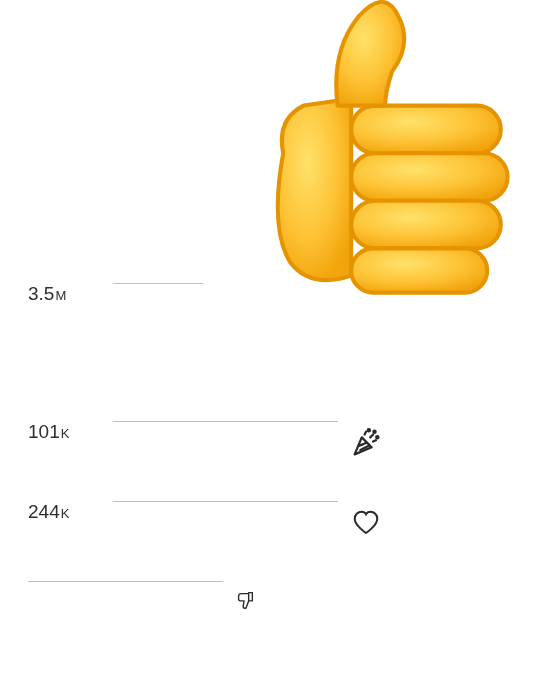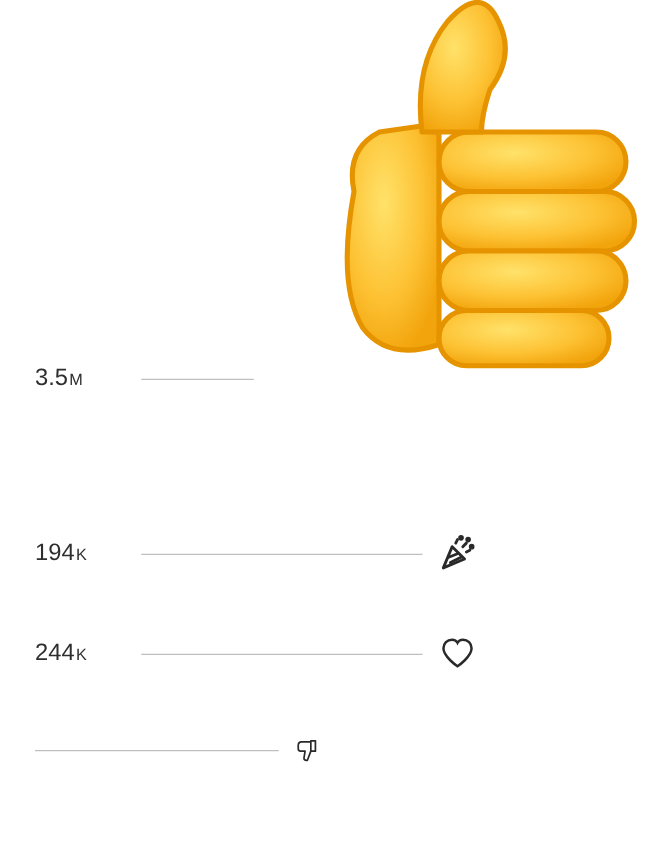--- a/index.html
+++ b/index.html
@@ -19,21 +19,20 @@
       height: 340px;
     }
     .rows {
       position: absolute;
       left: 28px;
       top: 283px;
       width: 480px;
     }
     .row {
       display: flex;
-      align-items: center;
       position: relative;
     }
     .count {
       font-size: 19px;
       color: #2e2e2e;
       width: 85px;
     }
     .count .unit {
       font-size: 13px;
       margin-left: 1px;
@@ -85,21 +84,21 @@
 
   <div class="row row-like">
     <div class="count">
       <span>3.5</span><span class="unit">M</span>
     </div>
     <div class="line" style="width:90px;"></div>
   </div>
 
   <div class="row row-celebrate">
     <div class="count">
-      <span>194</span><span class="unit">K</span>
+      <span>101</span><span class="unit">K</span>
     </div>
     <div class="line" style="width:225px;"></div>
     <div class="icon-slot" style="width:56px;">
       <svg width="34" height="34" viewBox="0 0 24 24" fill="none" stroke="#2a2a2a" stroke-width="1.6" stroke-linecap="round" stroke-linejoin="round">
         <path d="M4 20 L9 8 L16 15 Z"></path>
         <path d="M11 6 L12 4"></path>
         <path d="M15 8 L17 6"></path>
         <path d="M17 11 L19 10"></path>
         <circle cx="18" cy="4" r="0.8" fill="#2a2a2a"></circle>
         <circle cx="20" cy="8" r="0.8" fill="#2a2a2a"></circle>

